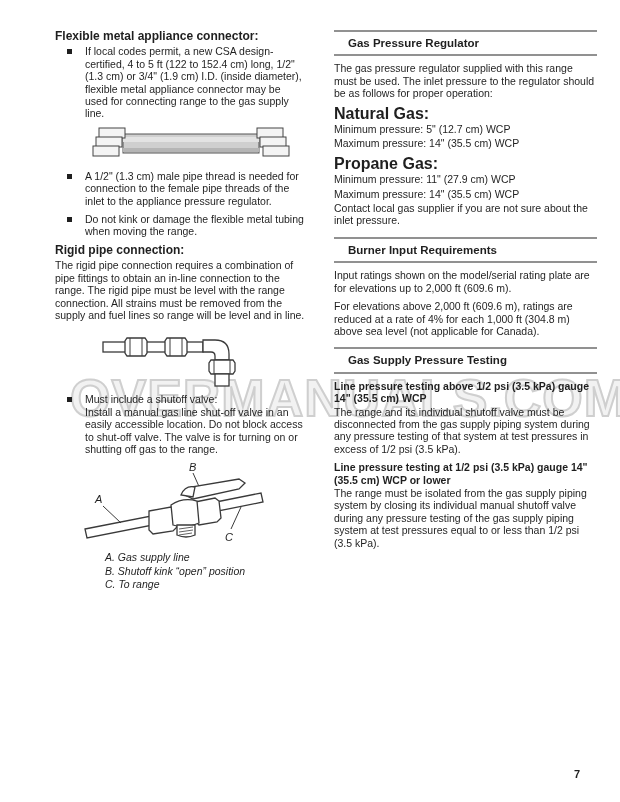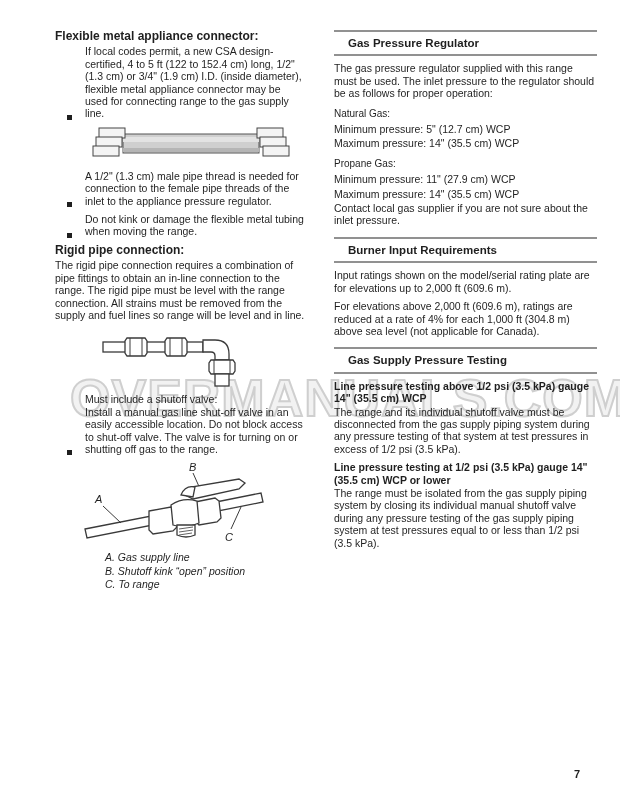--- a/index.html
+++ b/index.html
@@ -12,31 +12,31 @@
   .watermark{
     position:absolute;left:70px;top:368px;z-index:0;
     font-size:52px;font-weight:700;letter-spacing:1px;
     color:#f2f2f2;-webkit-text-stroke:2px #cfcfcf;
     white-space:nowrap;user-select:none;
   }
   .col{position:absolute;top:30px;z-index:1;font-size:10.5px;line-height:12.4px;}
   .col-left{left:55px;width:250px;}
   .col-right{left:334px;width:263px;}
   .h-bold{font-weight:700;font-size:12px;margin:0 0 3px 0;}
-  .bullet{display:flex;margin:3px 0 6px 12px;align-items:flex-end;}
+  .bullet{display:flex;margin:3px 0 6px 12px;}
   .bullet .sq{width:5px;height:5px;background:#1f1f1f;margin:4px 13px 0 0;flex:0 0 5px;}
   .bullet .bt{flex:1;}
   p.body{margin:0 0 6px 0;}
   .illus{display:block;}
   .section-head{
     border-top:2px solid #919191;border-bottom:2px solid #919191;
     padding:5px 0 5px 14px;font-weight:700;font-size:11.5px;margin:0 0 6px 0;
   }
   .subhead{font-weight:700;margin:2px 0 1px 0;}
-  .gas-head{font-weight:400;font-size:10px;margin:8px 0 3px 0;}
+  .gas-head{font-weight:700;font-size:16px;margin:8px 0 3px 0;}
   .line{margin:0 0 2px 0;}
   .captions{font-style:italic;margin:2px 0 0 50px;}
   .captions div{margin-bottom:1px;}
   .page-num{position:absolute;right:40px;bottom:22px;font-size:11px;font-weight:700;z-index:1;}
   svg{overflow:visible;}
   .mt4{margin-top:4px;}
 </style>
 </head>
 <body>
 

